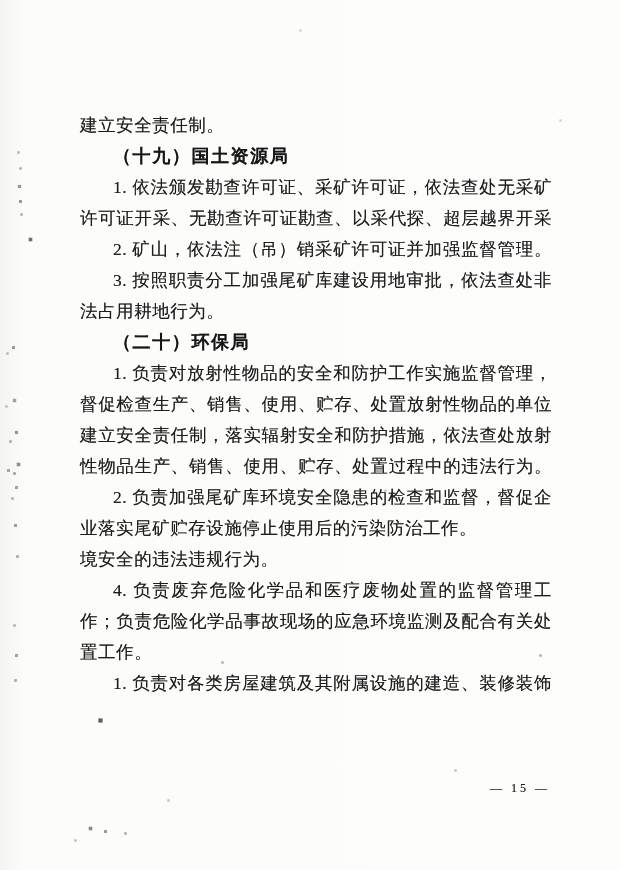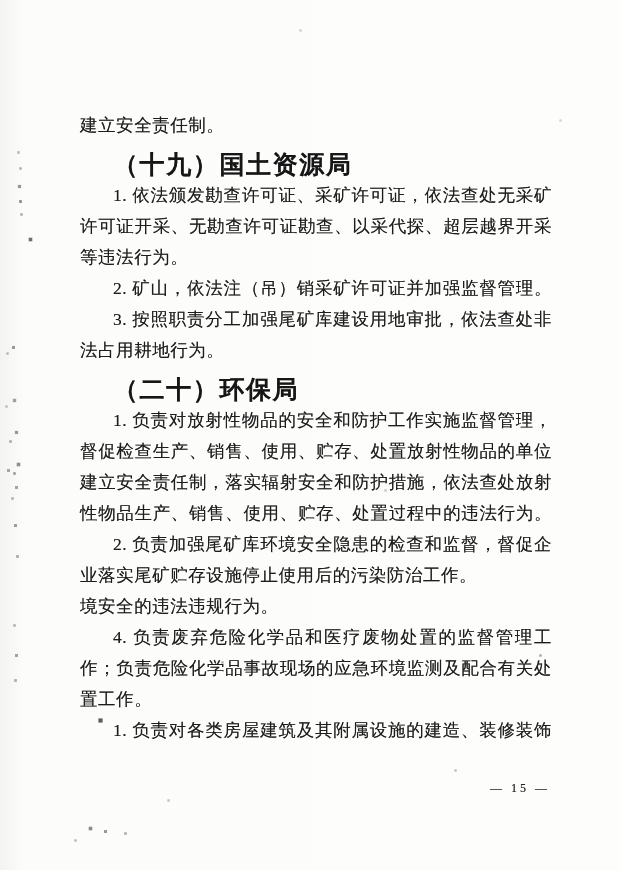--- a/index.html
+++ b/index.html
@@ -19,24 +19,23 @@
     line-height:31px;
     height:31px;
     letter-spacing:0.55px;
     white-space:normal;
     text-shadow:0 0 0.45px rgba(25,25,25,0.55);
   }
   .ind{text-indent:33px;}
   .j{text-align:justify;text-align-last:justify;}
   .head{
     font-weight:700;
-    font-size:25px;
+    font-size:18px;
     letter-spacing:1.6px;
     color:#161616;
-    margin-top:8px;
   }
   .hl-wrap{position:relative;}
   .hl{
     position:absolute;left:2px;top:22px;
     width:204px;height:18px;
     pointer-events:none;
   }
   .footer{
     position:absolute;top:781px;right:70px;
     font-size:12px;letter-spacing:3px;color:#222;
@@ -74,21 +73,20 @@
   <div class="speckles"></div>
 
   <div class="textblock">
 
     <div class="tline">建立安全责任制。</div>
 
     <div class="tline head ind">（十九）国土资源局</div>
 
     <div class="tline ind j">1. 依法颁发勘查许可证、采矿许可证，依法查处无采矿</div>
     <div class="tline j">许可证开采、无勘查许可证勘查、以采代探、超层越界开采</div>
-    <div class="tline">等违法行为。</div>
 
     <div class="tline ind j">2. 矿山，依法注（吊）销采矿许可证并加强监督管理。</div>
 
     <div class="tline ind j">3. 按照职责分工加强尾矿库建设用地审批，依法查处非</div>
     <div class="tline">法占用耕地行为。</div>
 
     <div class="tline head ind">（二十）环保局</div>
 
     <div class="tline ind j">1. 负责对放射性物品的安全和防护工作实施监督管理，</div>
     <div class="tline j">督促检查生产、销售、使用、贮存、处置放射性物品的单位</div>

